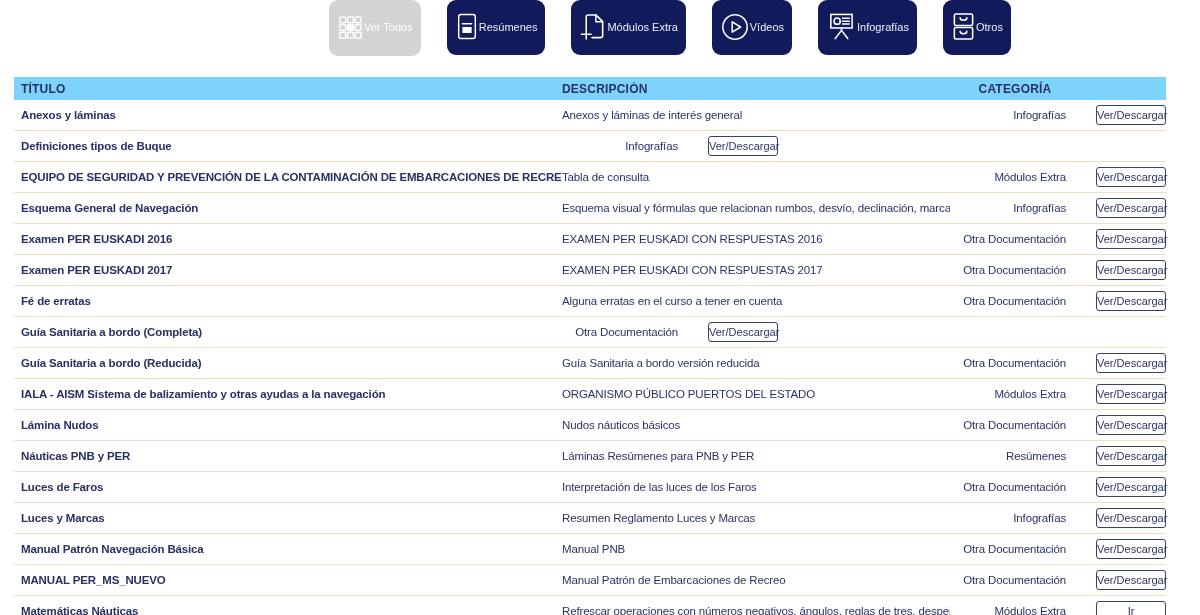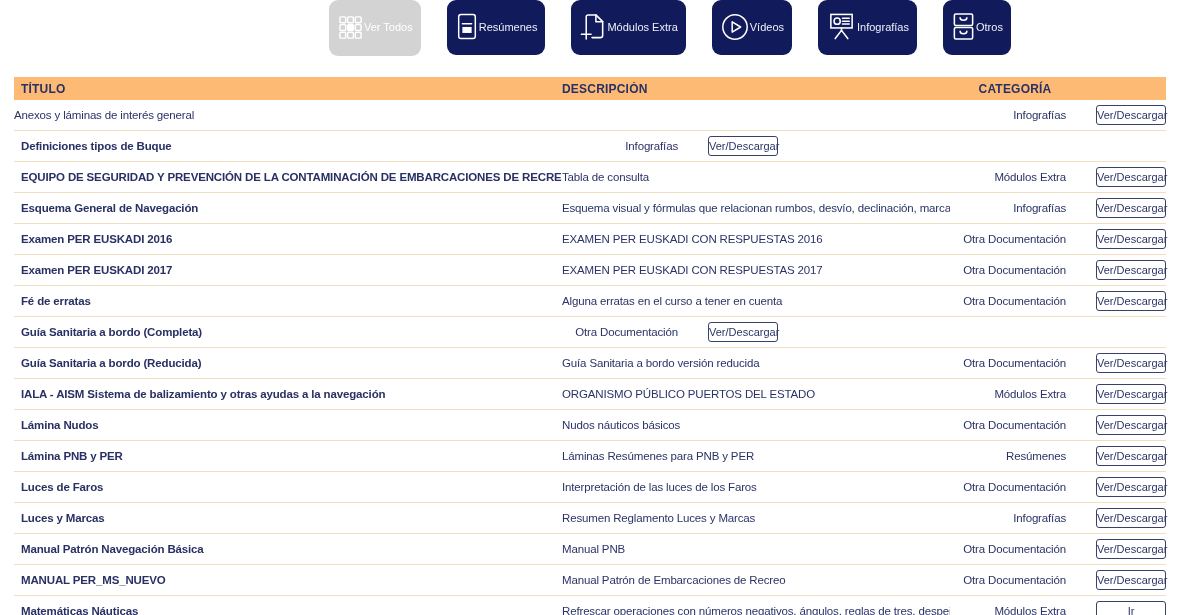--- a/index.html
+++ b/index.html
@@ -30,21 +30,21 @@
     font-size:11px;color:#eef0f8;white-space:nowrap;line-height:12px;
   }
   .filter-btn.gray .flabel{color:#ffffff;}
 
   
   .table{
     position:absolute;left:14px;top:77px;width:1152px;
   }
   .thead{
     display:flex;align-items:center;height:23px;
-    background:#fdba74;
+    background:#7dd3fc;
     font-weight:bold;font-size:12px;color:#283064;letter-spacing:.2px;
   }
   .col-title{width:548px;padding-left:7px;box-sizing:border-box;white-space:nowrap;overflow:hidden;}
   .col-desc{flex:1;white-space:nowrap;overflow:hidden;}
   .col-cat{width:130px;box-sizing:border-box;white-space:nowrap;}
   .thead .col-cat{text-align:center;}
   .col-action{width:86px;box-sizing:border-box;}
 
   .row{
     display:flex;align-items:center;height:30px;
@@ -149,20 +149,21 @@
 
 <div class="table">
   <div class="thead">
     <div class="col-title">TÍTULO</div>
     <div class="col-desc">DESCRIPCIÓN</div>
     <div class="col-cat">CATEGORÍA</div>
     <div class="col-action"></div>
   </div>
   <div>
   <div class="row">
+    <div class="col-title">Anexos y láminas</div>
     <div class="col-desc">Anexos y láminas de interés general</div>
     <div class="col-cat">Infografías</div>
     <div class="col-action">
       <button class="action-btn">Ver/Descargar</button>
     </div>
   </div>
 
   <div class="row">
     <div class="col-title">Definiciones tipos de Buque</div>
     <div class="col-cat">Infografías</div>
@@ -245,21 +246,21 @@
   <div class="row">
     <div class="col-title">Lámina Nudos</div>
     <div class="col-desc">Nudos náuticos básicos</div>
     <div class="col-cat">Otra Documentación</div>
     <div class="col-action">
       <button class="action-btn">Ver/Descargar</button>
     </div>
   </div>
 
   <div class="row">
-    <div class="col-title">Lámina PNB y PER</div>
+    <div class="col-title">Náuticas PNB y PER</div>
     <div class="col-desc">Láminas Resúmenes para PNB y PER</div>
     <div class="col-cat">Resúmenes</div>
     <div class="col-action">
       <button class="action-btn">Ver/Descargar</button>
     </div>
   </div>
 
   <div class="row">
     <div class="col-title">Luces de Faros</div>
     <div class="col-desc">Interpretación de las luces de los Faros</div>

